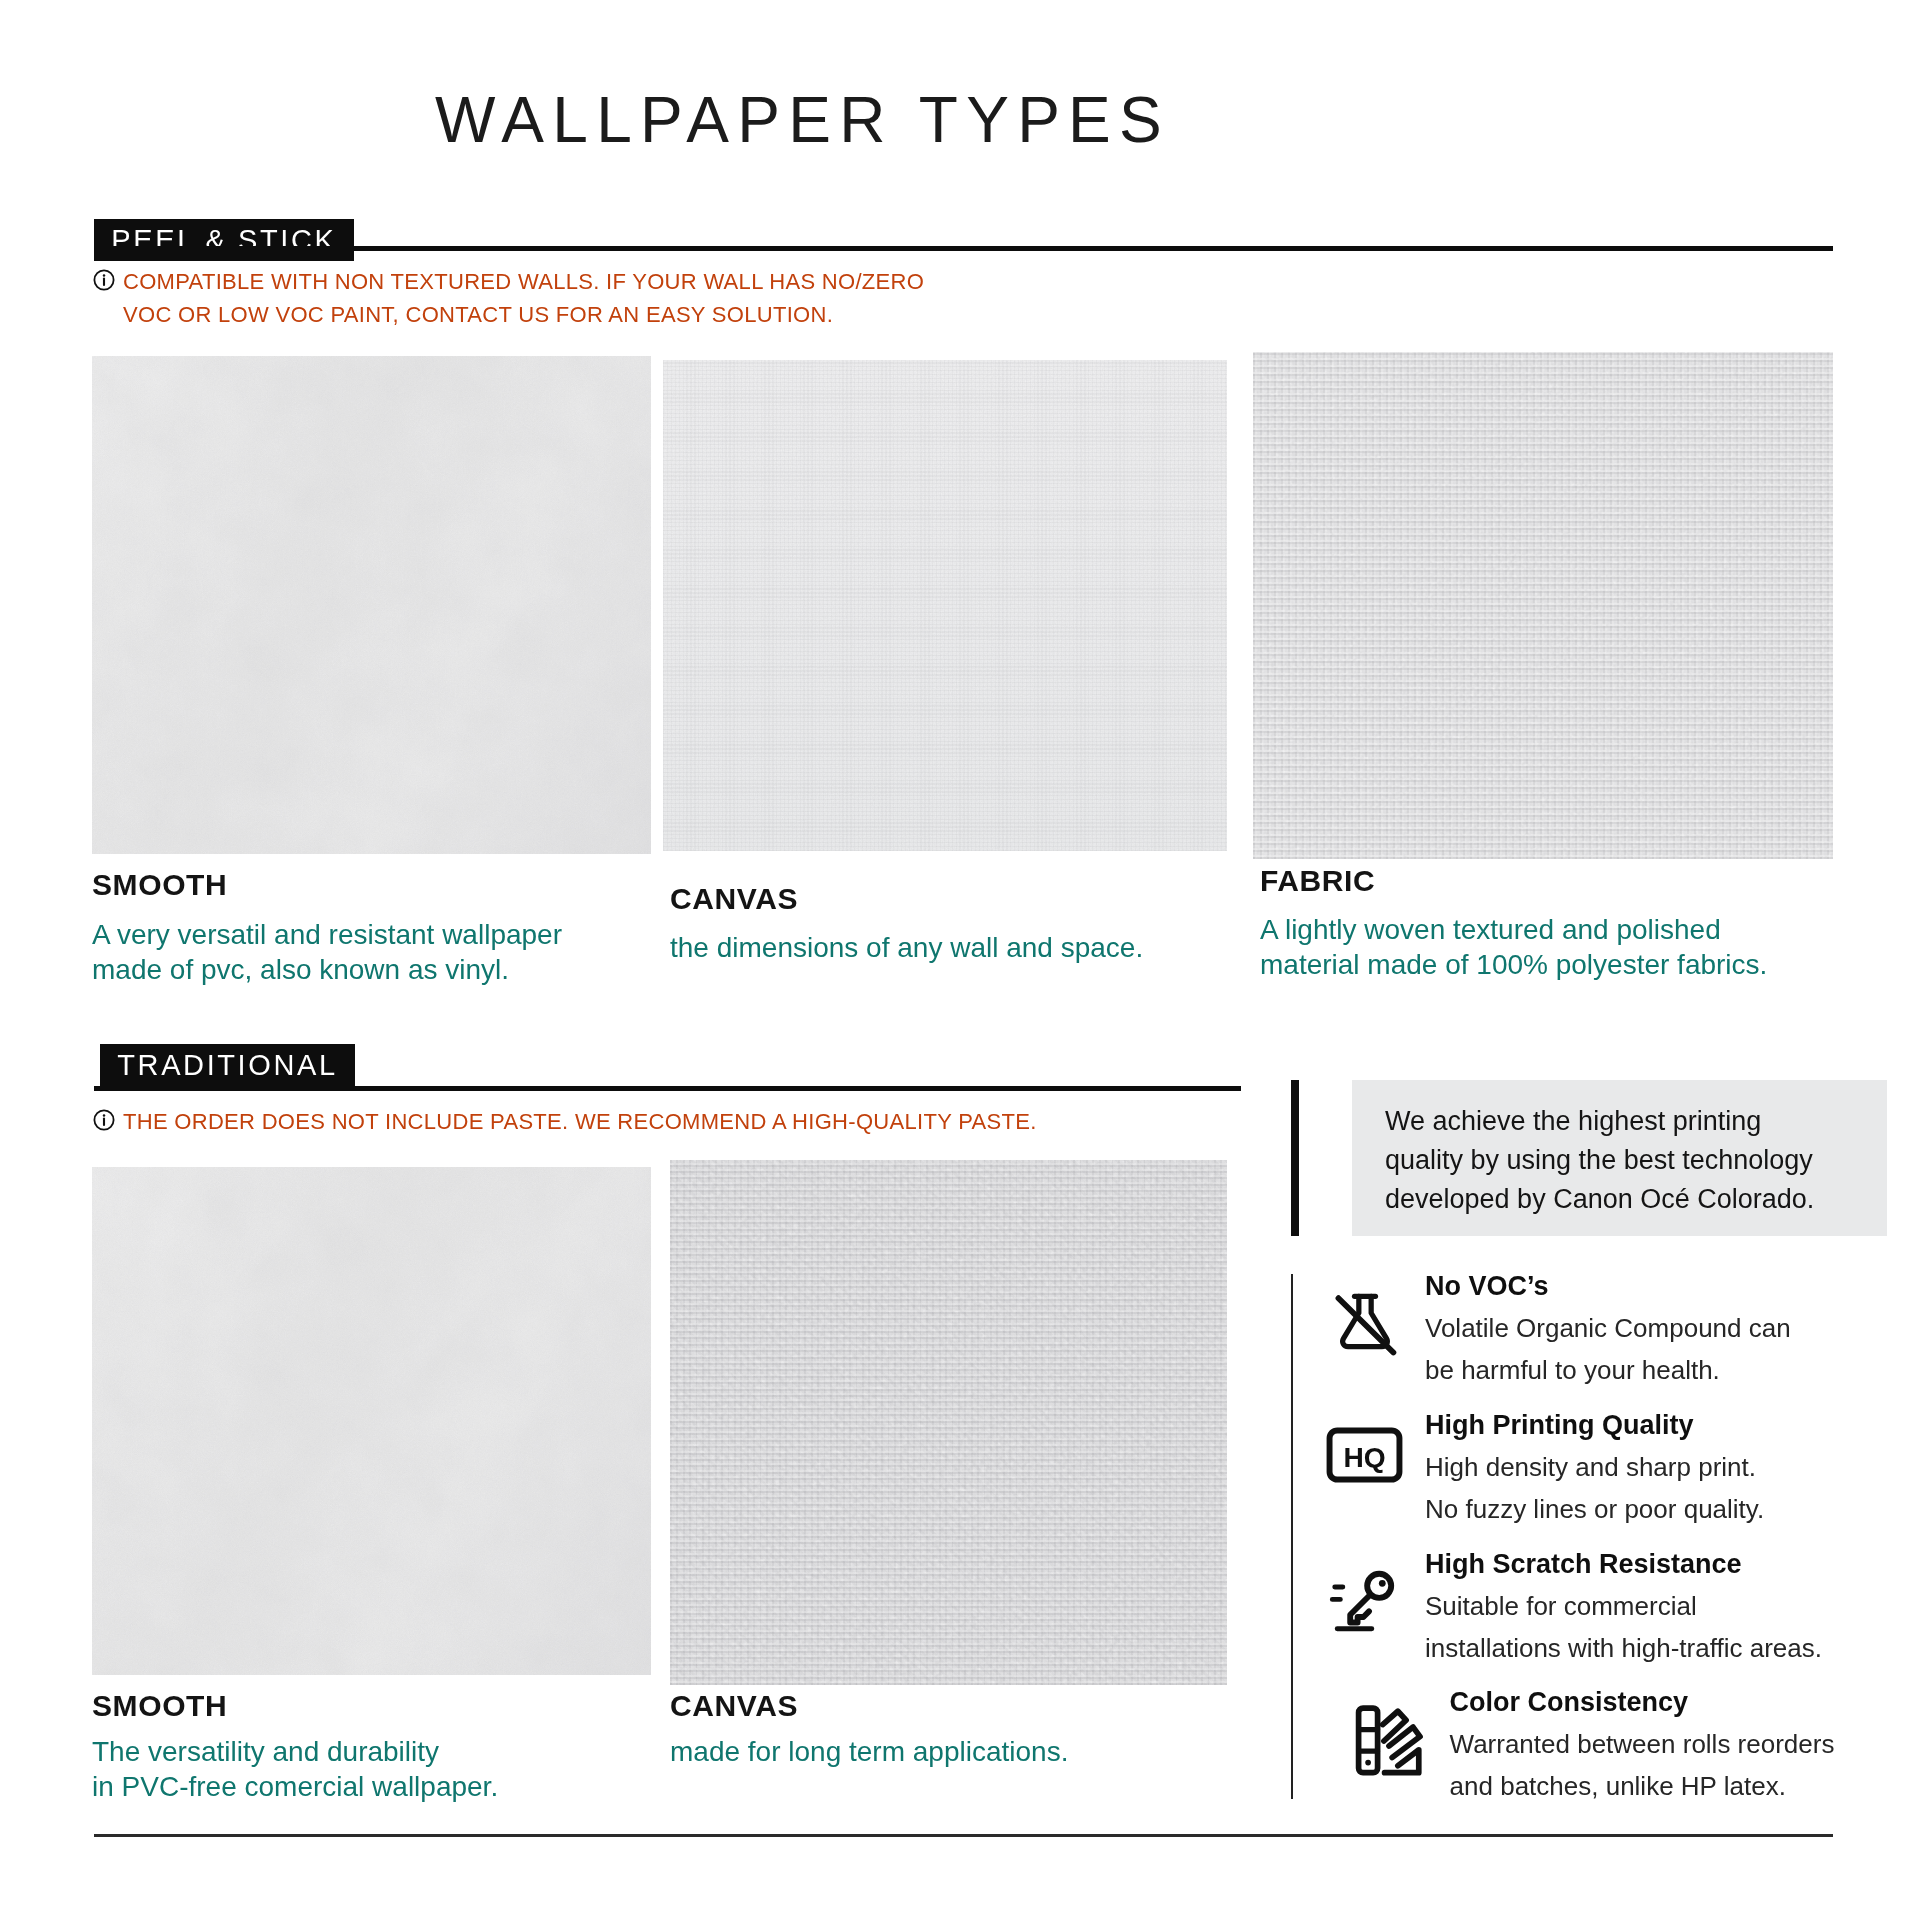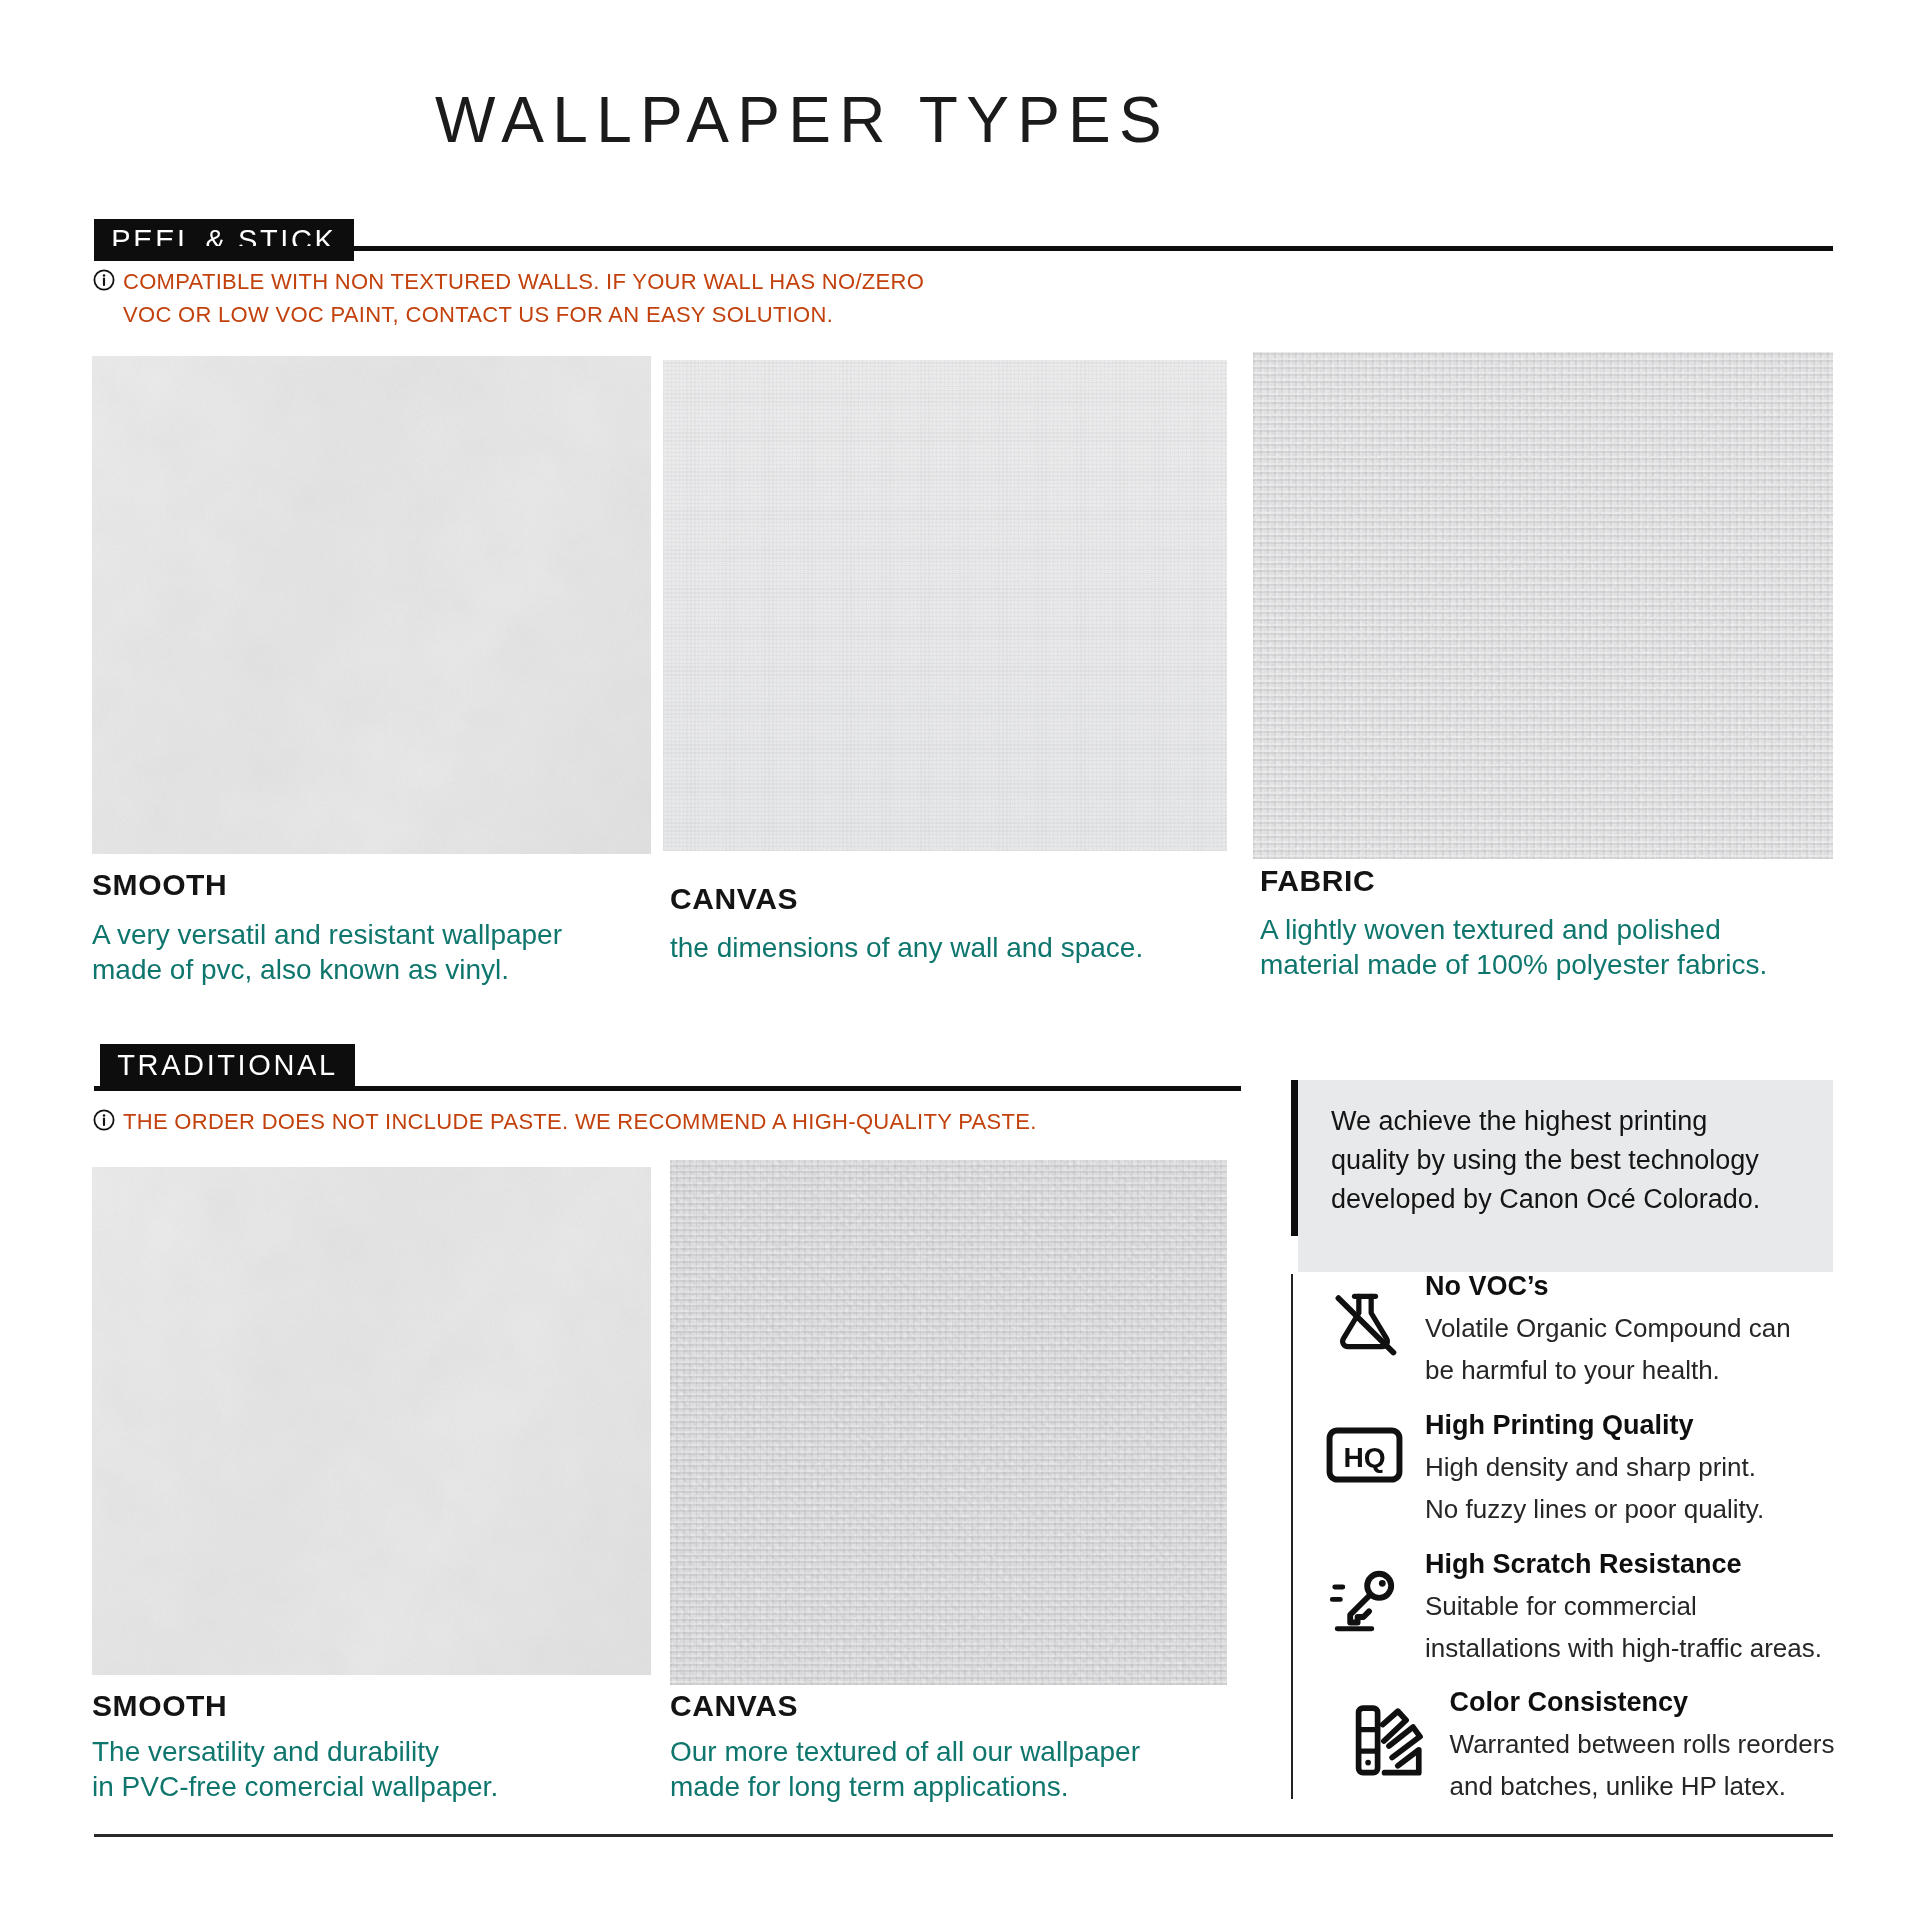--- a/index.html
+++ b/index.html
@@ -31,21 +31,21 @@
      repeating-linear-gradient(90deg, rgba(110,110,115,0.10) 0px, rgba(110,110,115,0.10) 1.9px, rgba(255,255,255,0.35) 1.9px, rgba(255,255,255,0.35) 3.9px, transparent 3.9px, transparent 7px);}
   .tex-canvas-rough{background-color:#f0f0f1;background-image:
      repeating-linear-gradient(0deg, rgba(100,100,108,0.13) 0px, rgba(100,100,108,0.13) 1.9px, rgba(255,255,255,0.5) 1.9px, rgba(255,255,255,0.5) 3.9px, transparent 3.9px, transparent 6.4px),
      repeating-linear-gradient(90deg, rgba(100,100,108,0.11) 0px, rgba(100,100,108,0.11) 1.9px, transparent 1.9px, transparent 6.4px),
      repeating-linear-gradient(45deg, rgba(120,120,128,0.05) 0px, rgba(120,120,128,0.05) 2.6px, transparent 2.6px, transparent 7.7px);}
 
   .sw-name{font-size:30px;font-weight:700;letter-spacing:0.6px;color:#141414;white-space:nowrap;}
   .sw-desc{font-size:28px;font-weight:400;color:#0f766e;line-height:35px;white-space:nowrap;}
 
   .quality-bar{left:1291px;top:1080px;width:7.7px;height:156px;background:#0d0d0d;}
-  .quality-box{left:1298px;top:1080px;width:535px;height:192px;background:#e8e9ea;}
+  .quality-box{left:1352px;top:1080px;width:535px;height:156px;background:#e8e9ea;}
   .quality-text{padding:22px 0 0 33px;font-size:27px;line-height:39px;color:#141414;white-space:nowrap;}
 
   .vrule{left:1291px;top:1274px;width:1.9px;height:525px;background:#222;}
 
   .feature{position:absolute;left:1326px;width:533px;display:flex;gap:22px;}
   .feat-icon{flex:0 0 77px;width:77px;display:flex;justify-content:center;align-items:flex-start;padding-top:14px;}
   .feat-title{font-size:27px;font-weight:700;color:#0f0f0f;margin-bottom:6.4px;white-space:nowrap;}
   .feat-line{font-size:26px;line-height:32px;color:#262626;white-space:nowrap;margin-top:10px;}
 
   .ic{stroke:#101010;fill:none;stroke-linecap:round;stroke-linejoin:round;}
@@ -163,21 +163,20 @@
 </div>
 
 <div class="abs sw-name" style="left:92px;top:1689px;">SMOOTH</div>
 <div class="abs sw-desc" style="left:92px;top:1734px;">
   <div>The versatility and durability</div>
   <div>in PVC-free comercial wallpaper.</div>
 </div>
 
 <div class="abs sw-name" style="left:670px;top:1689px;">CANVAS</div>
 <div class="abs sw-desc" style="left:670px;top:1734px;">
-  <div>Our more textured of all our wallpaper</div>
   <div>made for long term applications.</div>
 </div>
 
 <div class="abs quality-bar"></div>
 <div class="abs quality-box">
   <div class="quality-text">
     <div>We achieve the highest printing</div>
     <div>quality by using the best technology</div>
     <div>developed by Canon Océ Colorado.</div>
   </div>

